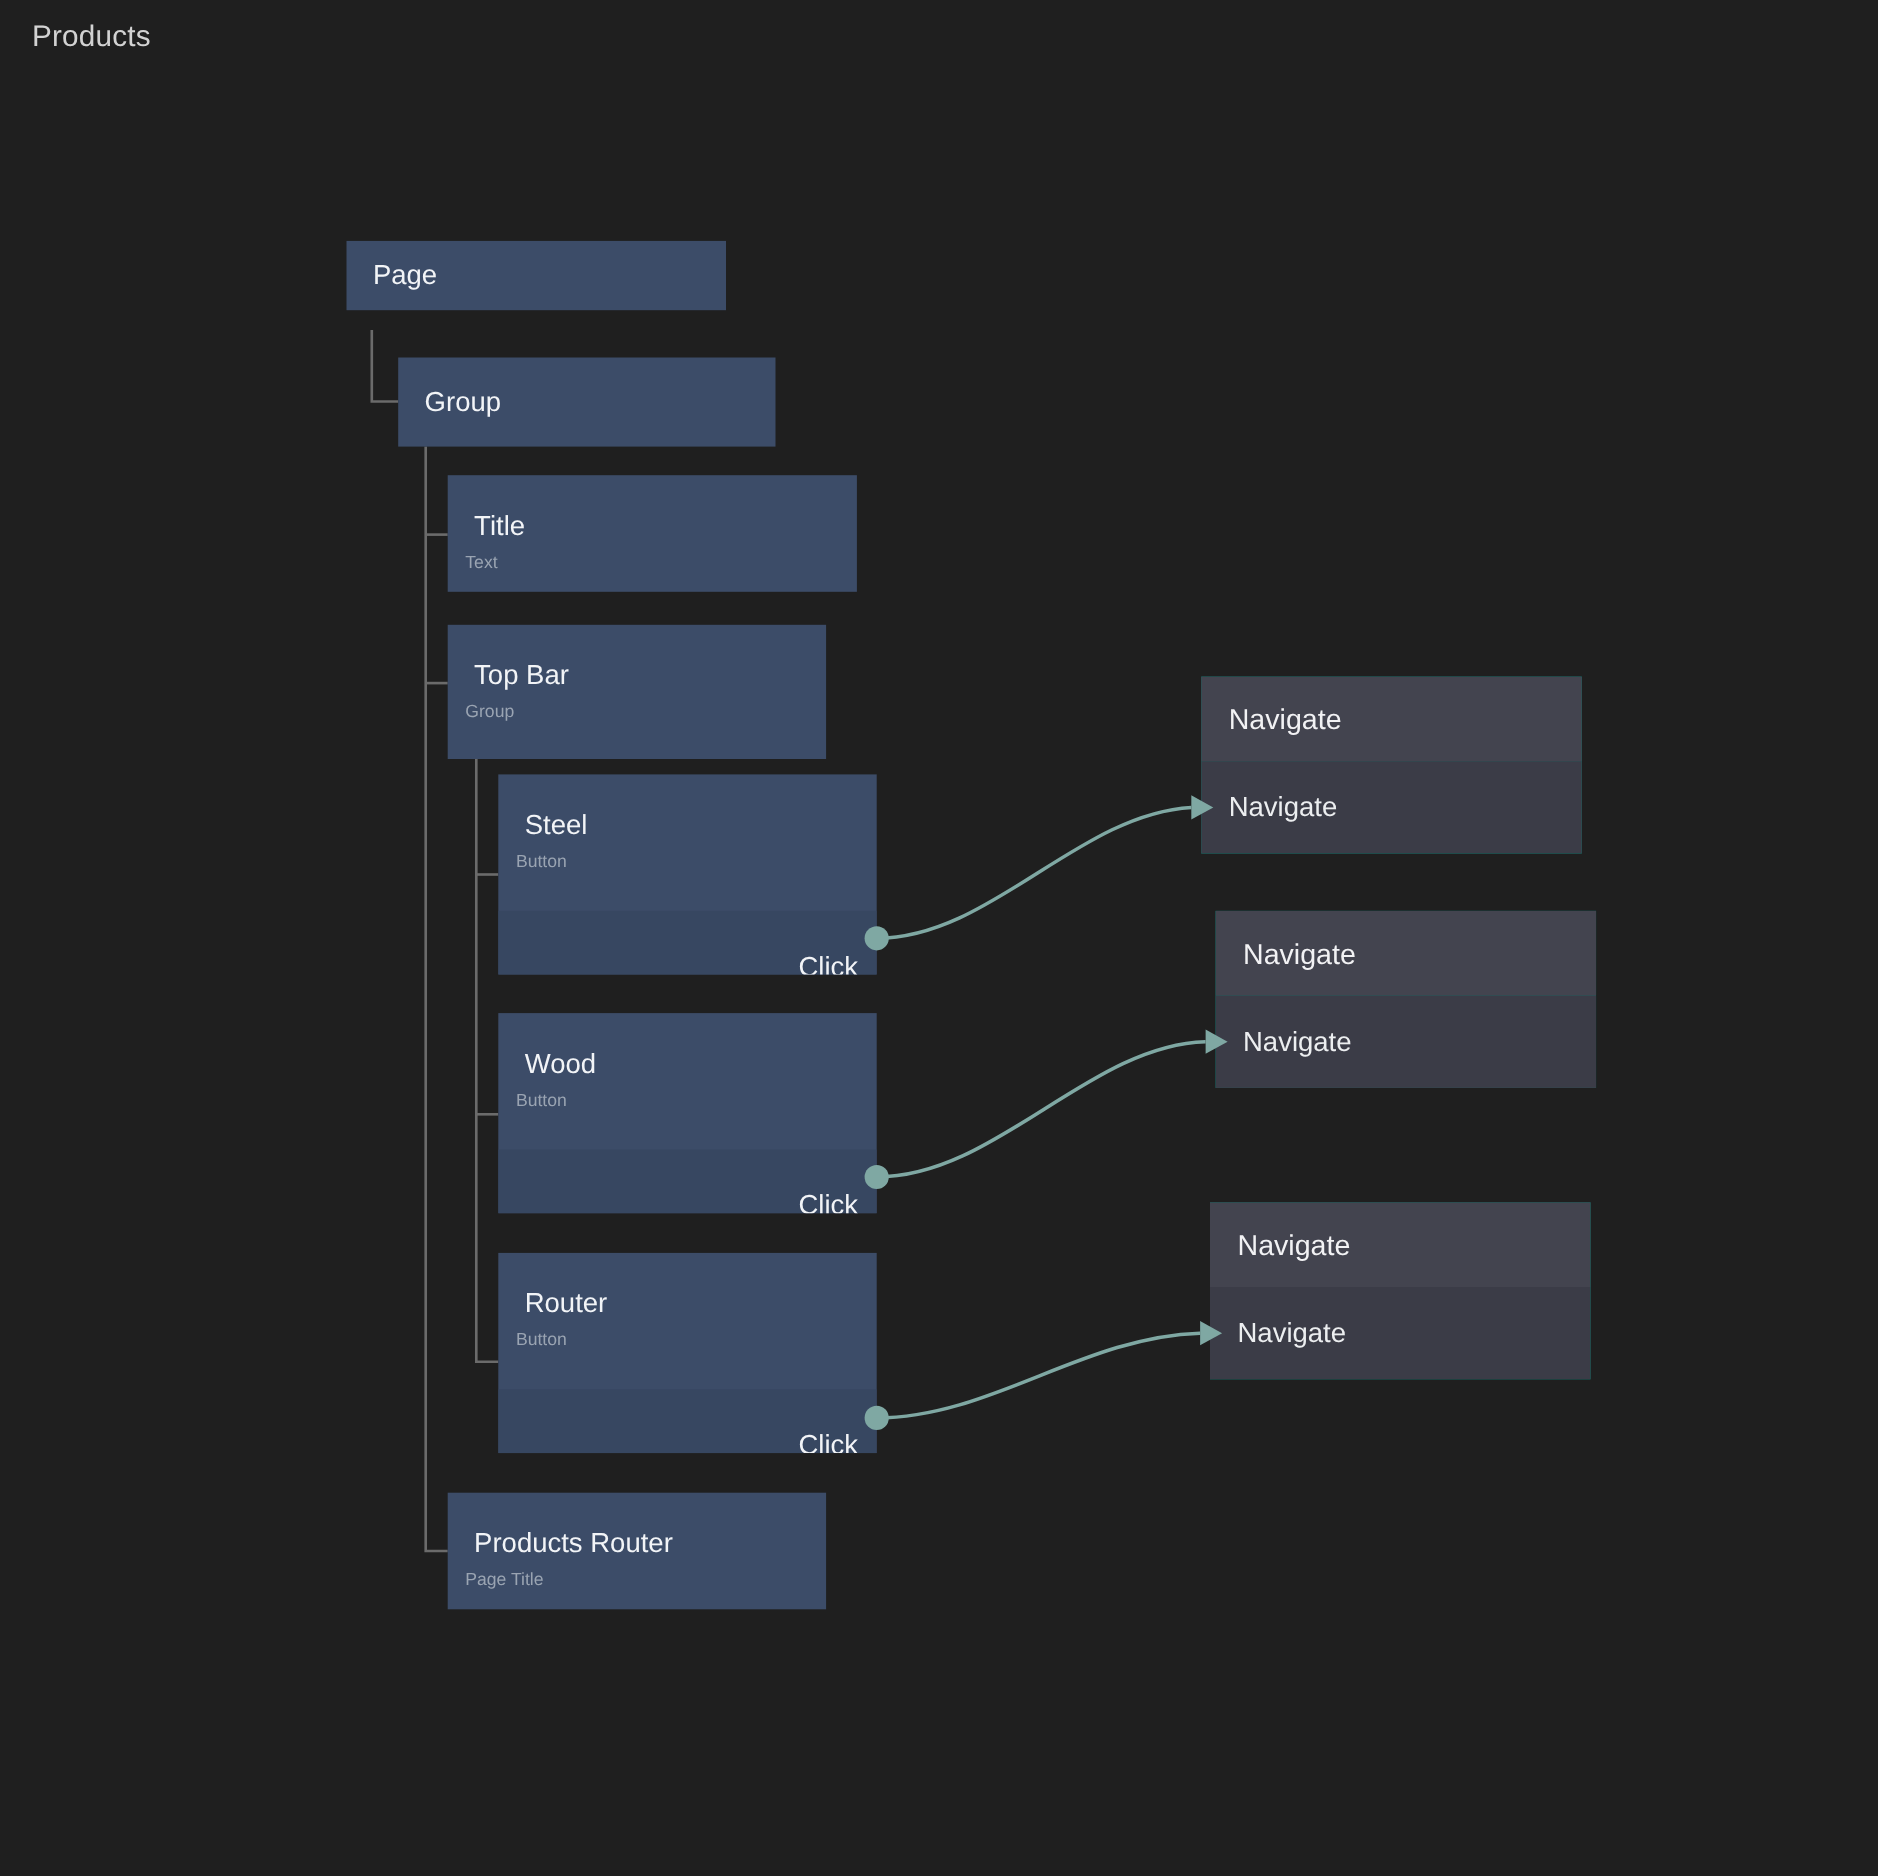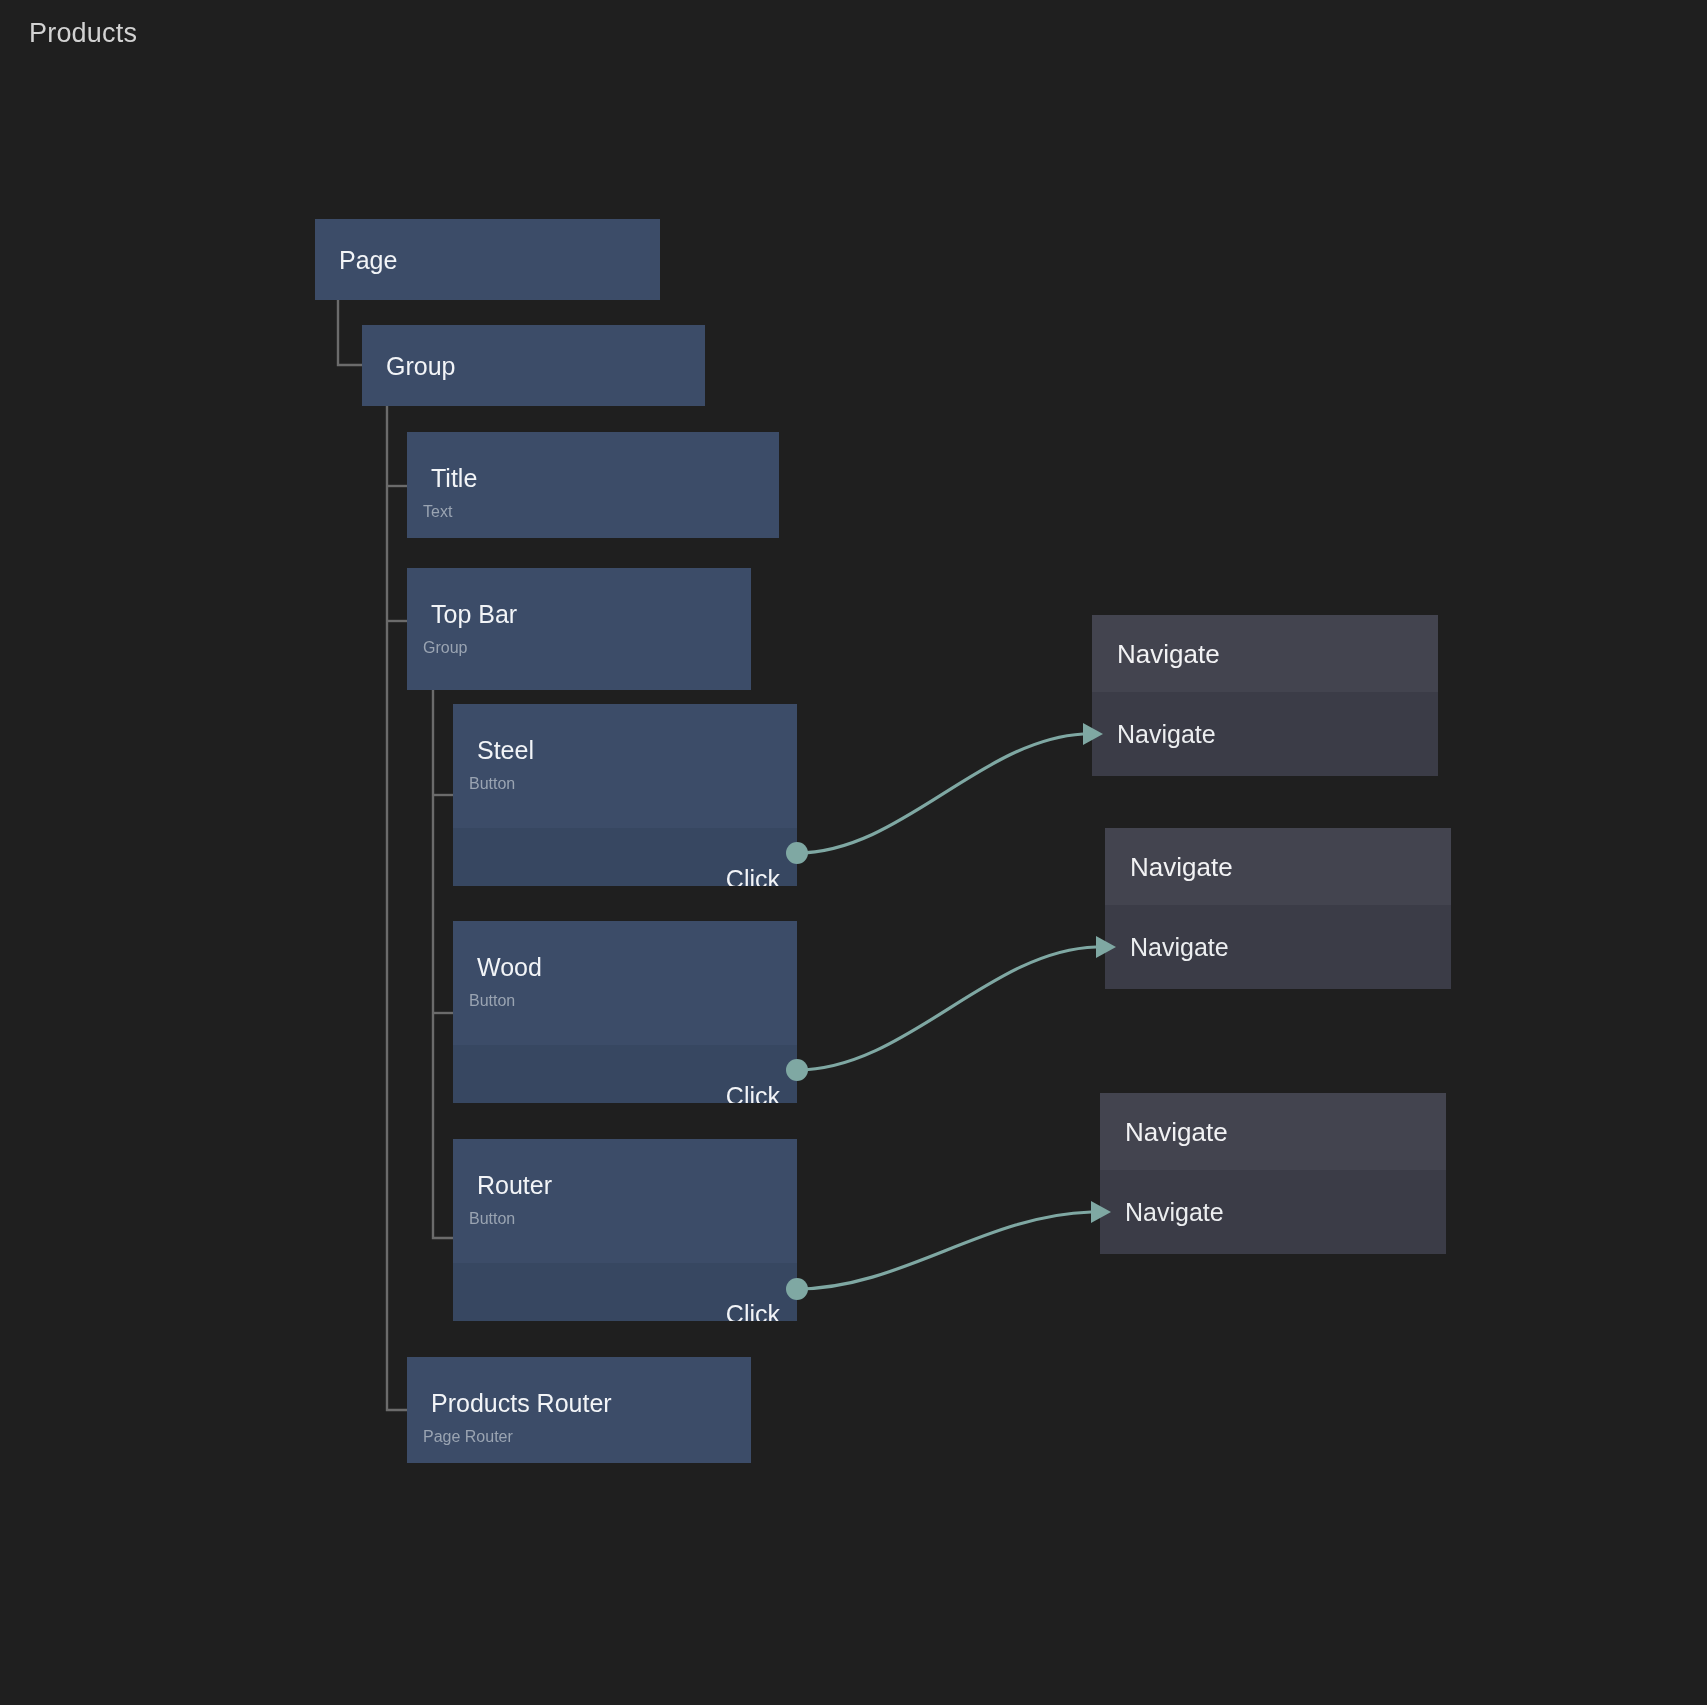--- a/index.html
+++ b/index.html
@@ -171,21 +171,21 @@
     <path class="tree-line" d="M 387,621 L 407,621"></path>
 
     <path class="tree-line" d="M 433,663 L 433,1238 L 453,1238"></path>
 
     <path class="tree-line" d="M 433,795 L 453,795"></path>
 
     <path class="tree-line" d="M 433,1013 L 453,1013"></path>
   </svg>
 
 
-  <div class="node single" style="left:315px; top:219px; width:345px; height:81px;">
+  <div class="node single" style="left:315px; top:219px; width:345px; height:63px;">
     <div class="node-title">Page</div>
   </div>
 
   <div class="node single" style="left:362px; top:325px; width:343px; height:81px;">
     <div class="node-title">Group</div>
   </div>
 
   <div class="node dual" style="left:407px; top:432px; width:372px; height:106px;">
     <div class="node-title">Title</div>
     <div class="node-sub">Text</div>
@@ -215,21 +215,21 @@
   <div class="node dual hasevent" style="left:453px; top:1139px; width:344px; height:182px;">
     <div class="node-title">Router</div>
     <div class="node-sub">Button</div>
     <div class="event-strip" style="height:58px;">
       <span class="event-label">Click</span>
     </div>
   </div>
 
   <div class="node dual" style="left:407px; top:1357px; width:344px; height:106px;">
     <div class="node-title">Products Router</div>
-    <div class="node-sub">Page Router</div>
+    <div class="node-sub">Page Title</div>
   </div>
 
   <div class="action-card" style="left:1092px; top:615px; width:346px; height:161px;">
     <div class="action-header" style="height:77px;">
       <span class="action-header-label">Navigate</span>
     </div>
     <div class="action-row" style="height:84px;">
       <span class="action-row-label">Navigate</span>
     </div>
   </div>

